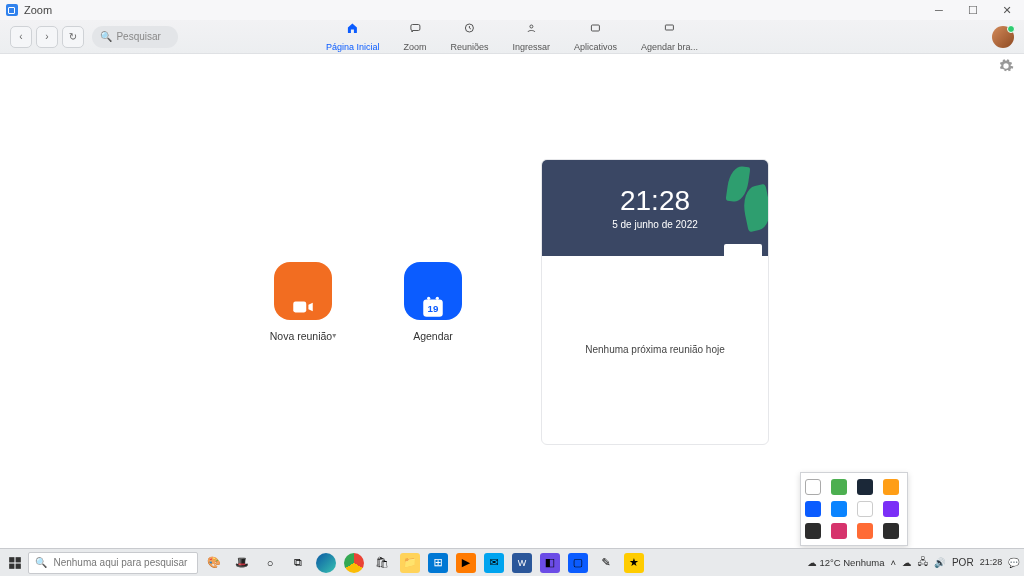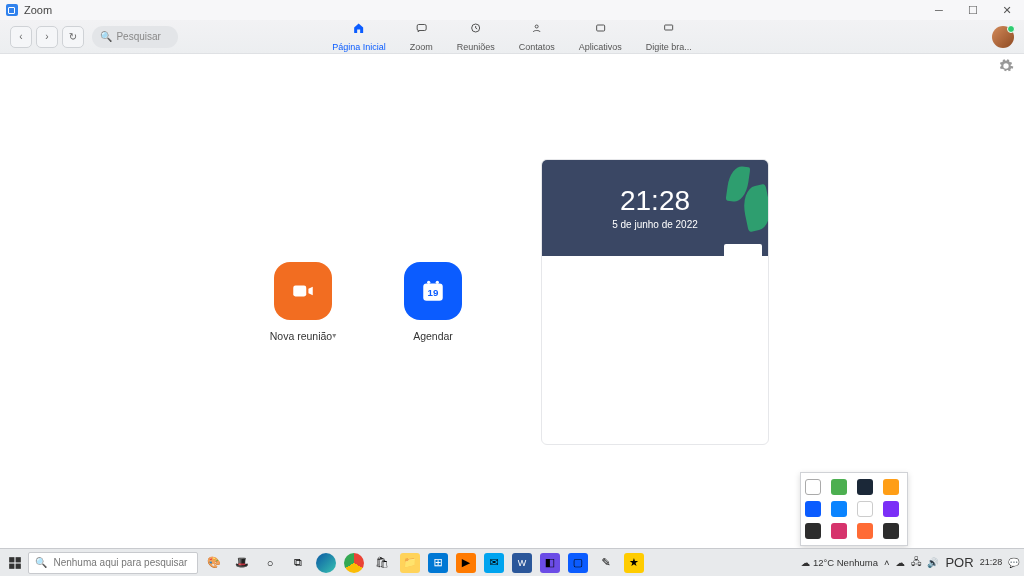--- a/index.html
+++ b/index.html
@@ -22,21 +22,21 @@
   .tab.active { color: #0b5cff; }
   .tab .tabicon { width: 15px; height: 12px; }
   .avatar { margin-left: auto; width: 22px; height: 22px; border-radius: 50%; background: linear-gradient(135deg,#d38a5a,#8e4a22); position: relative; }
   .avatar::after { content:""; position:absolute; top:-1px; right:-1px; width:6px; height:6px; background:#2ecc71; border-radius:50%; border:1px solid #fff;}
   .gear { position: absolute; top: 58px; right: 10px; color: #888; }
 
   
   .main { position: absolute; top: 55px; left: 0; right: 0; bottom: 28px; display: flex; align-items: center; justify-content: center; gap: 60px; }
   .grid4 { display: grid; grid-template-columns: repeat(2, 96px); gap: 40px 34px; }
   .tile { display: flex; flex-direction: column; align-items: center; gap: 10px; cursor: pointer; }
-  .tileicon { width: 58px; height: 58px; border-radius: 16px; display: flex; align-items: center; justify-content: center; }
+  .tileicon { width: 58px; height: 58px; border-radius: 16px; display: flex; align-items: flex-end; justify-content: center; }
   .orange { background: #f26d21; }
   .blue { background: #0b5cff; }
   .tilelabel { font-size: 10.5px; color: #333; white-space: nowrap; display:flex; align-items:center; gap:0;}
   .chev { font-size:8px; color:#888;}
 
   .panel { width: 228px; height: 286px; border: 1px solid #e6e7ea; border-radius: 6px; overflow: hidden; display: flex; flex-direction: column; }
   .panel-head { height: 96px; background: #3a4764; color: #fff; position: relative; display:flex; flex-direction:column; align-items:center; justify-content:center; }
   .leaf { position:absolute; top:0; right:-2px; width:60px; height:96px; }
   .leaf::before, .leaf::after { content:""; position:absolute; background:#2e9e6f; border-radius:60% 10% 60% 10%; }
   .leaf::before { width:26px; height:44px; right:0; top:26px; transform:rotate(-12deg);}
@@ -100,33 +100,33 @@
           <circle cx="12" cy="12" r="8" fill="none" stroke="#555" stroke-width="2"></circle>
           <path d="M12 8v4l3 2" stroke="#555" stroke-width="2" fill="none"></path>
         </svg>
       <span>Reuniões</span>
     </div>
     <div class="tab">
       <svg class="tabicon" viewBox="0 0 24 24">
           <circle cx="12" cy="9" r="3" fill="none" stroke="#555" stroke-width="2"></circle>
           <path d="M5 20c1-4 13-4 14 0" fill="none" stroke="#555" stroke-width="2"></path>
         </svg>
-      <span>Contatos</span>
+      <span>Ingressar</span>
     </div>
     <div class="tab">
       <svg class="tabicon" viewBox="0 0 24 24">
           <rect x="4" y="6" width="16" height="12" rx="2" fill="none" stroke="#555" stroke-width="2"></rect>
         </svg>
       <span>Aplicativos</span>
     </div>
     <div class="tab">
       <svg class="tabicon" viewBox="0 0 24 24">
           <rect x="4" y="6" width="16" height="10" rx="1" fill="none" stroke="#555" stroke-width="2"></rect>
         </svg>
-      <span>Digite bra...</span>
+      <span>Agendar bra...</span>
     </div>
   </div>
 
   <div class="avatar"></div>
 </div>
 
 <svg class="gear" width="16" height="16" viewBox="0 0 24 24">
     <path fill="#999" d="M12 8a4 4 0 1 0 0 8 4 4 0 0 0 0-8zm9 4l2 1-1 3-2-0.5a8 8 0 0 1-1.4 1.4l.5 2-3 1-1-2a8 8 0 0 1-2 0l-1 2-3-1 .5-2A8 8 0 0 1 6.2 16L4 16.5 3 13.5 5 12a8 8 0 0 1 0-2L3 9l1-3 2 .5A8 8 0 0 1 7.4 5L7 3l3-1 1 2a8 8 0 0 1 2 0l1-2 3 1-.5 2a8 8 0 0 1 1.4 1.4L20 6l1 3-2 1a8 8 0 0 1 0 2z"></path>
   </svg>
 
@@ -159,20 +159,23 @@
         </div>
     </div>
   </div>
 
   <div class="panel">
     <div class="panel-head">
       <div class="leaf"></div>
       <div class="pot"></div>
       <div class="time">21:28</div>
       <div class="date">5 de junho de 2022</div>
+    </div>
+    <div class="panel-body">
+      <span>Nenhuma próxima reunião hoje</span>
     </div>
   </div>
 </div>
 
 <div class="tooltip-mini">Zoom</div>
 <div class="tray-popup">
   <div class="ti" style="background:#fff;border:1px solid #aaa"></div>
   <div class="ti" style="background:#4caf50"></div>
   <div class="ti" style="background:#1b2838"></div>
   <div class="ti" style="background:#ff9e16"></div>
@@ -216,19 +219,19 @@
     <div class="i" style="background:#0b5cff">▢</div>
     <div class="i">✎</div>
     <div class="i" style="background:#ffcc00">★</div>
   </div>
   <div class="task-right">
     <span>☁ <span>12°C</span> <span>Nenhuma</span></span>
     <span>˄</span>
     <span>☁</span>
     <span>🖧</span>
     <span>🔊</span>
-    <span style="font-size:13px">POR</span>
+    <span style="font-size:10px">POR</span>
     <div class="clock">
       <span>21:28</span>
     </div>
     <span>💬</span>
   </div>
 </div>
 
 </body></html>

